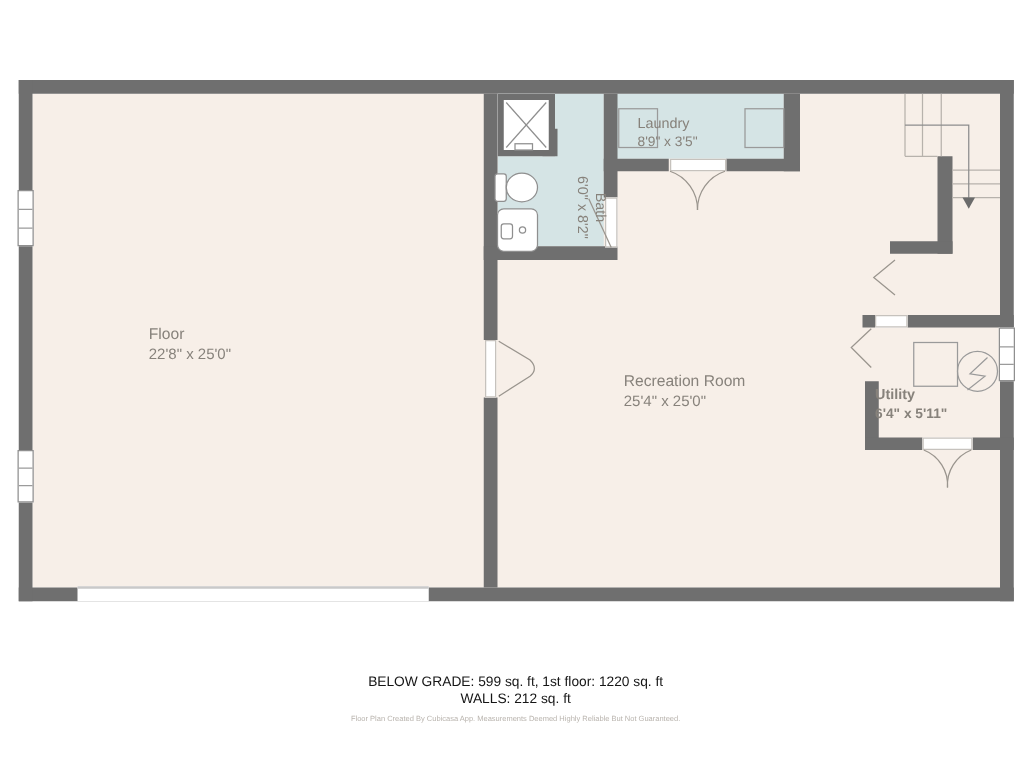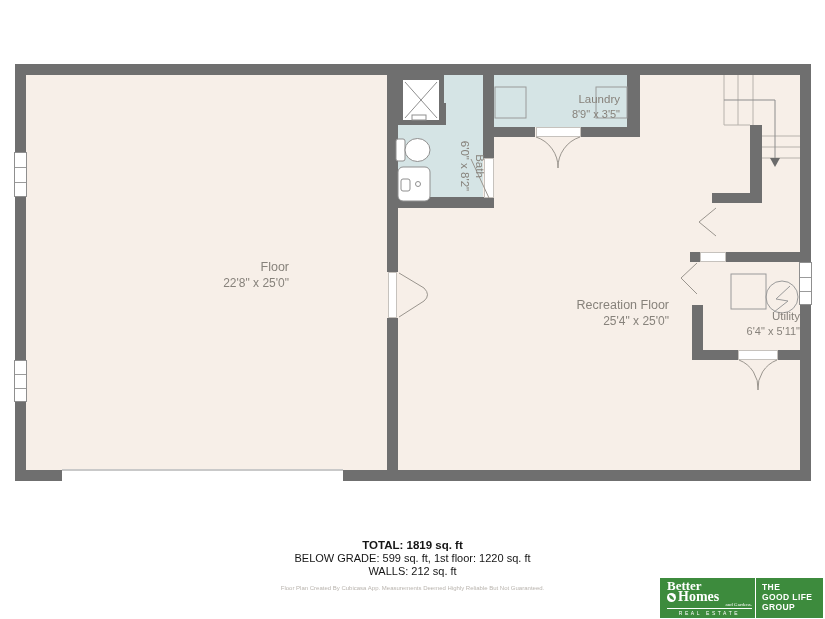--- a/index.html
+++ b/index.html
@@ -6,21 +6,21 @@
   .stage{position:relative;width:825px;height:619px;background:#ffffff;
          font-family:"Liberation Sans",sans-serif;overflow:hidden;}
   .wall{position:absolute;background:var(--wall,#6f6f6f);}
   .floor{position:absolute;background:var(--floor,#f7efe8);}
   .wet{position:absolute;background:var(--wet,#d5e4e5);}
   .opening{position:absolute;background:#ffffff;border:1px solid #c6c2bd;box-sizing:border-box;}
   .window{position:absolute;background:#ffffff;border:1px solid #8f8f8f;box-sizing:border-box;}
   .window .pane{position:absolute;left:0;right:0;height:1px;background:#9b9b9b;}
   .garage-door{position:absolute;background:#ffffff;border-top:2px solid #c9c9c9;box-sizing:border-box;}
   .shower{position:absolute;background:#ffffff;border:5px solid var(--wall,#6f6f6f);box-sizing:border-box;}
-  .room-label{position:absolute;text-align:right;color:var(--label_text,#87827b);
+  .room-label{position:absolute;text-align:left;color:var(--label_text,#87827b);
               font-size:12.5px;line-height:16px;}
   .room-label .dims{font-size:12px;}
   .room-label.sm{font-size:11.5px;line-height:15px;}
   .room-label.sm .dims{font-size:11px;}
   .bath-label{position:absolute;left:420px;top:149px;width:100px;height:34px;
               transform:rotate(90deg);text-align:center;color:var(--label_text,#87827b);
               font-size:11.5px;line-height:15px;}
   svg.overlay{position:absolute;left:0;top:0;pointer-events:none;}
   .footer{position:absolute;left:0;right:0;top:539px;text-align:center;color:#151515;}
   .f-total{font-size:11.5px;font-weight:bold;}
@@ -152,54 +152,37 @@
         <path d="M739,360 A30,30 0 0 1 758,390"></path>
         <path d="M777,360 A30,30 0 0 0 758,390"></path>
       </g>
     </svg>
 
     <div class="room-label" style="left:119px;top:259px;width:170px;">
       <div>Floor</div>
       <div class="dims">22'8" x 25'0"</div>
     </div>
     <div class="room-label" style="left:499px;top:297px;width:170px;">
-      <div>Recreation Floor</div>
+      <div>Recreation Room</div>
       <div class="dims">25'4" x 25'0"</div>
     </div>
     <div class="room-label sm" style="left:510px;top:92px;width:110px;">
       <div>Laundry</div>
       <div class="dims">8'9" x 3'5"</div>
     </div>
-    <div class="room-label sm" style="left:700px;top:309px;width:100px;">
+    <div class="room-label sm" style="left:700px;top:309px;width:100px;font-weight:bold;">
       <div>Utility</div>
       <div class="dims">6'4" x 5'11"</div>
     </div>
     <div class="bath-label">
       <div>Bath</div>
       <div class="dims">6'0" x 8'2"</div>
     </div>
   </div>
 
   <div class="footer">
-    <div class="f-total">TOTAL: 1819 sq. ft</div>
     <div class="f-line">BELOW GRADE: 599 sq. ft, 1st floor: 1220 sq. ft</div>
     <div class="f-line">WALLS: 212 sq. ft</div>
     <div class="f-disc">Floor Plan Created By Cubicasa App. Measurements Deemed Highly Reliable But Not Guaranteed.</div>
   </div>
 
-  <div class="logo">
-    <div class="logo-left">
-      <div class="brand-better">Better</div>
-      <div class="brand-homes-row">
-        <span class="leaf"></span>
-        <span>Homes</span>
-      </div>
-      <div class="brand-sub">and Gardens.</div>
-      <div class="brand-band">REAL ESTATE</div>
-    </div>
-    <div class="logo-right">
-      <div>THE</div>
-      <div>GOOD LIFE</div>
-      <div>GROUP</div>
-    </div>
-  </div>
 
 </div>
 
 </body></html>

